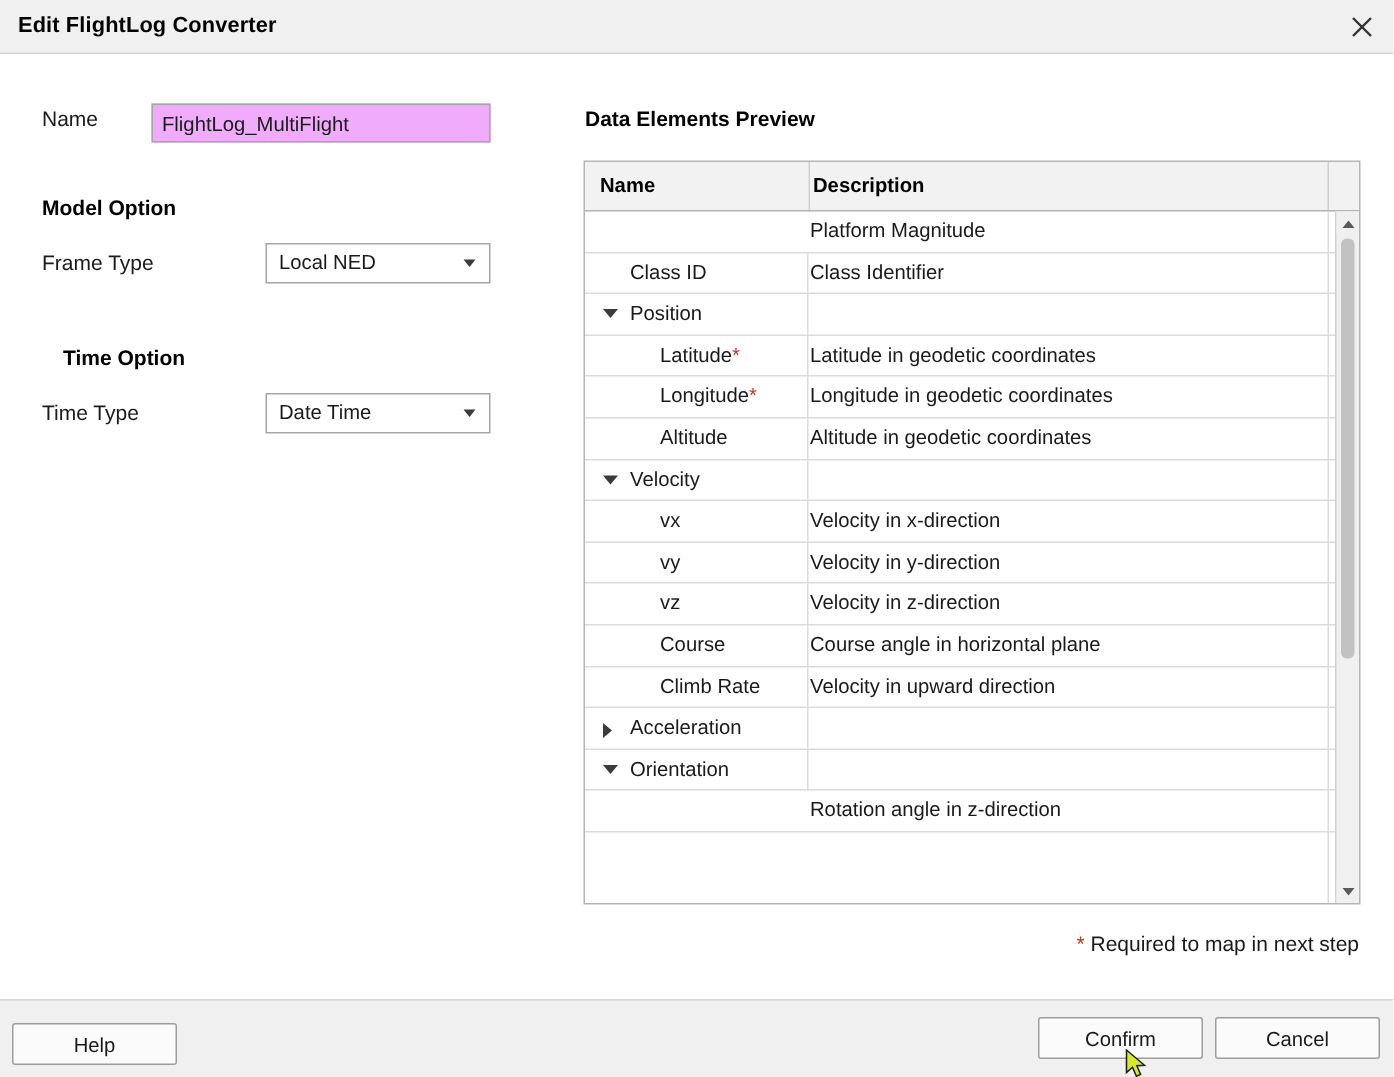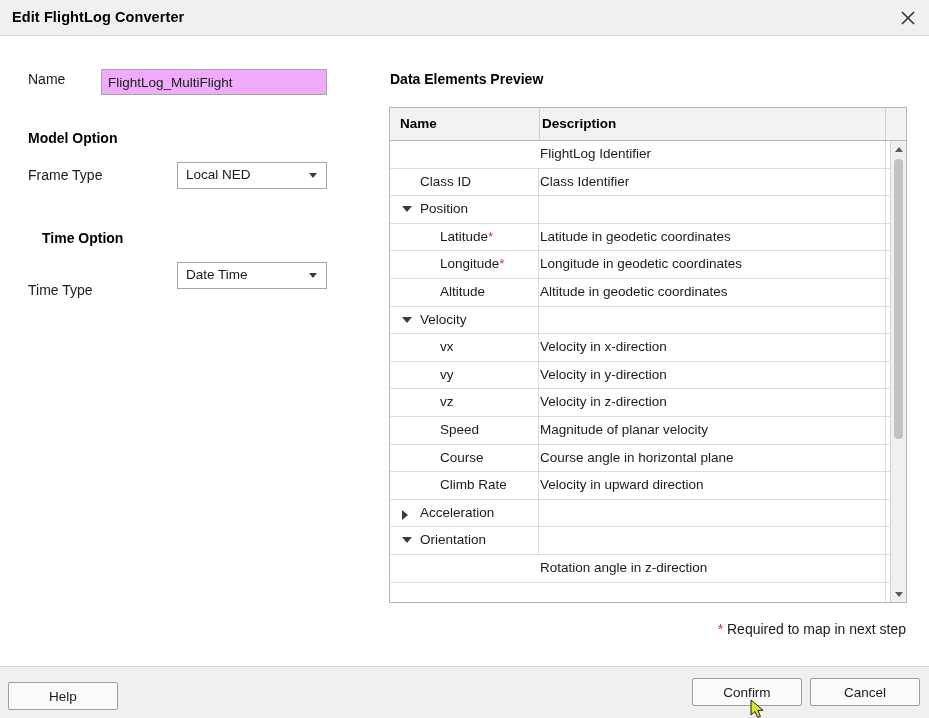--- a/index.html
+++ b/index.html
@@ -89,21 +89,21 @@
   .sh-model { top: 94px; }
   .sh-time  { top: 194px; margin-left: 14px; }
 
   .field-label {
     position: absolute;
     left: 28px;
     font-size: 14px;
     color: #1a1a1a;
   }
   .fl-frame { top: 131px; }
-  .fl-time  { top: 231px; margin-top: 15px; }
+  .fl-time  { top: 231px; }
 
   .dropdown {
     position: absolute;
     left: 177px;
     width: 150px;
     height: 27px;
     box-sizing: border-box;
     border: 1px solid #a6a6a6;
     background: #ffffff;
     cursor: pointer;
@@ -393,21 +393,21 @@
     <div class="th th-name">Name</div>
     <div class="th th-desc">Description</div>
     <div class="hdr-div1"></div>
     <div class="hdr-div2"></div>
   </div>
 
   <div class="col-gutter"></div>
 
   <div class="rows-viewport" id="rows-viewport">
       <div class="row">
-        <div class="cell-desc">FlightLog Identifier</div>
+        <div class="cell-desc">Platform Magnitude</div>
       </div>
       <div class="row">
         <div class="cell-name indent1">
           <span class="txt">Class ID</span>
         </div>
         <div class="cell-desc">Class Identifier</div>
       </div>
       <div class="row">
         <div class="cell-name indent1">
           <span class="twisty tw-open"></span>
@@ -450,26 +450,20 @@
         <div class="cell-name indent2">
           <span class="txt">vy</span>
         </div>
         <div class="cell-desc">Velocity in y-direction</div>
       </div>
       <div class="row">
         <div class="cell-name indent2">
           <span class="txt">vz</span>
         </div>
         <div class="cell-desc">Velocity in z-direction</div>
-      </div>
-      <div class="row">
-        <div class="cell-name indent2">
-          <span class="txt">Speed</span>
-        </div>
-        <div class="cell-desc">Magnitude of planar velocity</div>
       </div>
       <div class="row">
         <div class="cell-name indent2">
           <span class="txt">Course</span>
         </div>
         <div class="cell-desc">Course angle in horizontal plane</div>
       </div>
       <div class="row">
         <div class="cell-name indent2">
           <span class="txt">Climb Rate</span>

